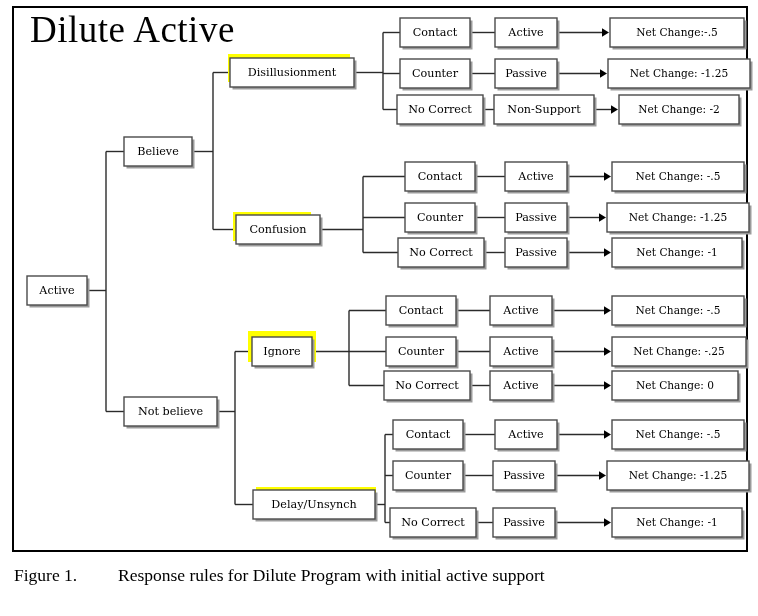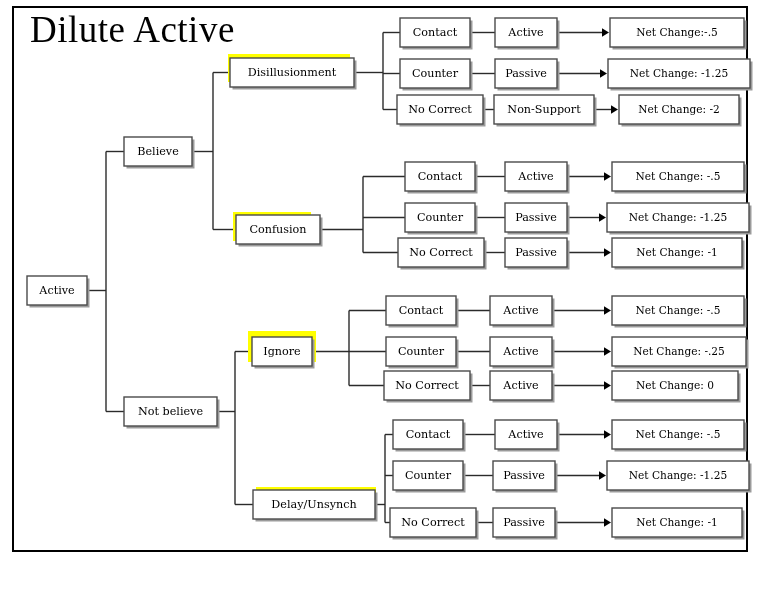--- a/index.html
+++ b/index.html
@@ -351,14 +351,17 @@
           <text x="524" y="523" class="node-label">Passive</text>
         </g>
         <g>
           <rect x="614.5" y="510.5" width="130" height="29" class="node-shadow"></rect>
           <rect x="612" y="508" width="130" height="29" class="node-rect" fill="#ffffff"></rect>
           <text x="677" y="523" class="node-label small">Net Change: -1</text>
         </g>
       </g>
   </svg>
 
+  <div id="caption">
+    <span class="cap-num">Figure 1.</span><span>Response rules for Dilute Program with initial active support</span>
+  </div>
 
 </div>
 
 </body></html>

